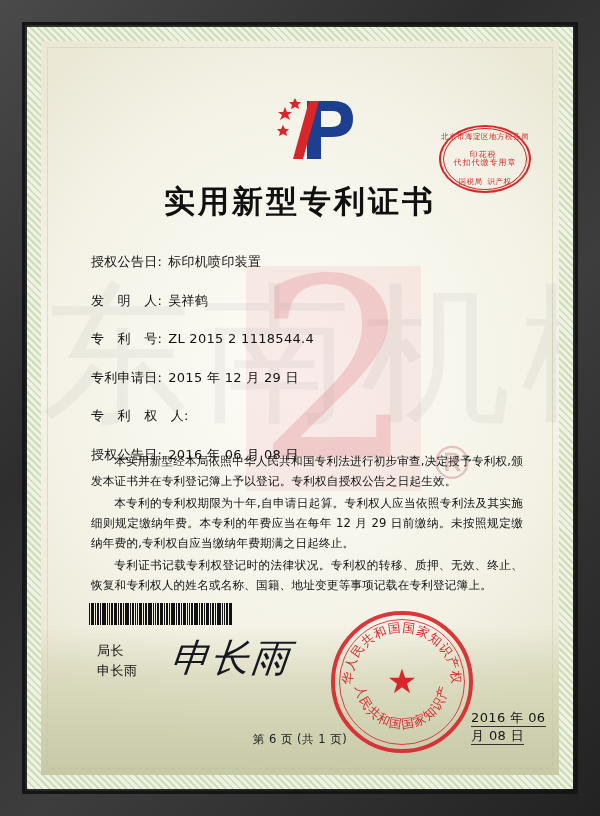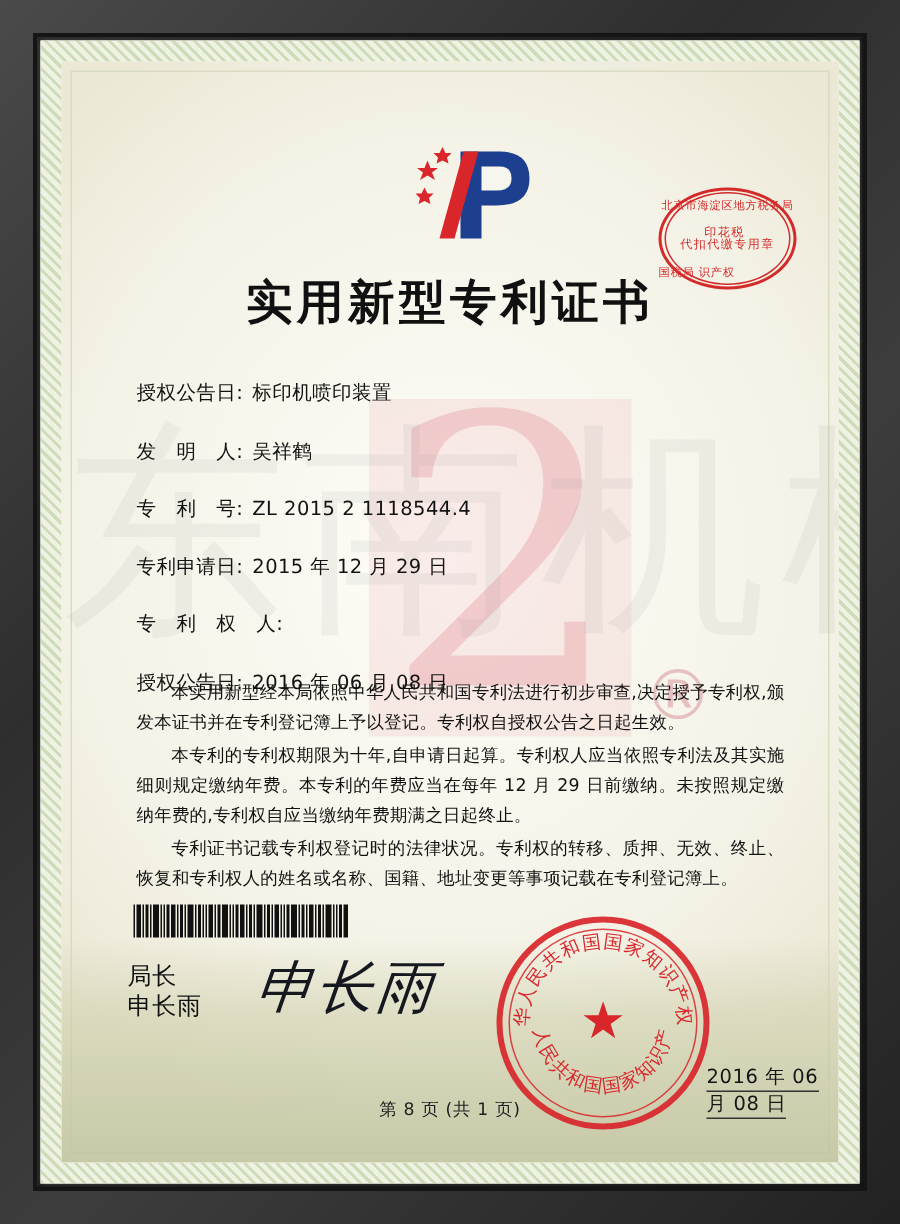--- a/index.html
+++ b/index.html
@@ -190,22 +190,22 @@
   }
   .seal-top .mid2 {
     position: absolute;
     left: 0; top: 32px;
     width: 92px; text-align: center;
     font-size: 8px; color: #d42a2a; letter-spacing: 1px;
   }
   .seal-top .bot {
     position: absolute;
     left: 0; bottom: 6px;
-    width: 92px; text-align: left;
-    font-size: 7.5px; color: #d42a2a; letter-spacing: 0.5px;
+    width: 92px; text-align: center;
+    font-size: 7.5px; color: #d42a2a; letter-spacing: 0.5px; font-family: Liberation Mono, monospace;
   }
 
   
   .title {
     position: absolute;
     left: 0; right: 0;
     top: 140px;
     text-align: center;
     font-family: "DejaVu Serif", "Liberation Serif", serif;
     font-weight: bold;
@@ -267,23 +267,23 @@
     width: 1px;
     height: 22px;
     background: #111;
     margin-right: 1px;
     vertical-align: top;
   }
 
   
   .director {
     position: absolute;
-    left: 44px;
+    left: 56px;
     top: 600px;
-    font-size: 16px;
+    font-size: 13px;
     line-height: 20px;
     color: #111;
     letter-spacing: 0.5px;
   }
   .signature {
     position: absolute;
     left: 130px;
     top: 592px;
     font-family: "DejaVu Serif", "Liberation Serif", serif;
     font-size: 38px;
@@ -455,15 +455,15 @@
         <text><textPath href="#arcTop" startOffset="50%" text-anchor="middle">中华人民共和国国家知识产权局</textPath></text>
         <text><textPath href="#arcBot" startOffset="50%" text-anchor="middle">中华人民共和国国家知识产权局</textPath></text>
       </svg>
       <div class="star">★</div>
     </div>
 
     <div class="seal-date">
       <span class="u">2016 年 06 月 08 日</span>
     </div>
 
-    <div class="page-footer">第 8 页 (共 1 页)</div>
+    <div class="page-footer">第 6 页 (共 1 页)</div>
   </div>
 </div>
 
 </body></html>

